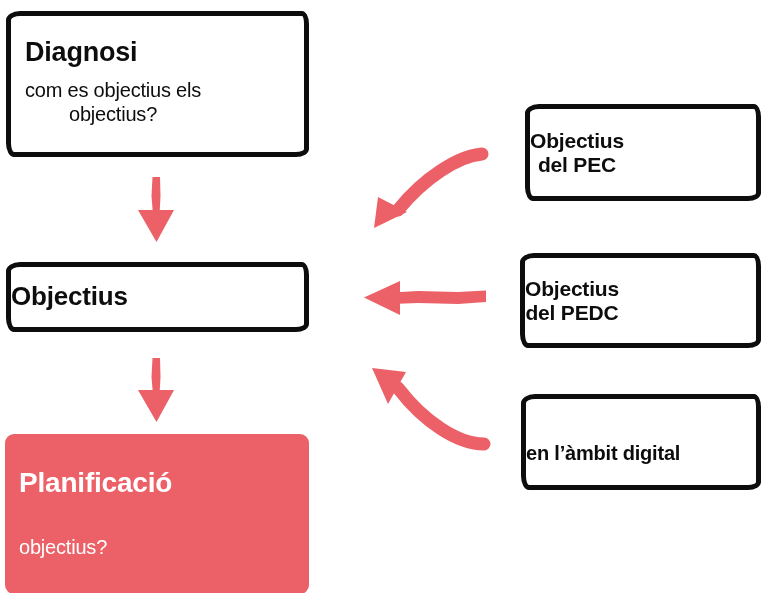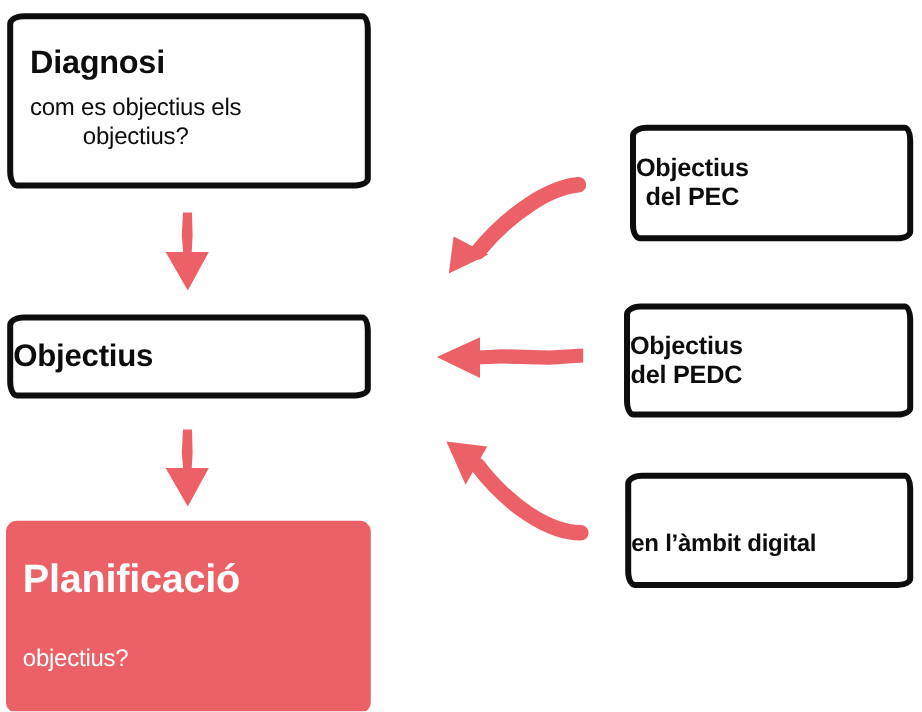--- a/index.html
+++ b/index.html
@@ -72,21 +72,21 @@
     left: 6px;  top: 262px;
     width: 303px; height: 70px;
   }
   #node-objectius .title { font-size: 26px; }
 
   #node-planificacio {
     left: 5px;  top: 434px;
     width: 304px; height: 160px;
     padding: 8px 14px 10px;
   }
-  #node-planificacio .title    { font-size: 33px; margin-bottom: 12px; }
+  #node-planificacio .title    { font-size: 28px; margin-bottom: 12px; }
   #node-planificacio .subtitle { font-size: 20px; }
 
   #node-pec {
     left: 525px; top: 104px;
     width: 236px; height: 97px;
   }
   #node-pec .title { font-size: 21px; }
 
   #node-pedc {
     left: 520px; top: 253px;

